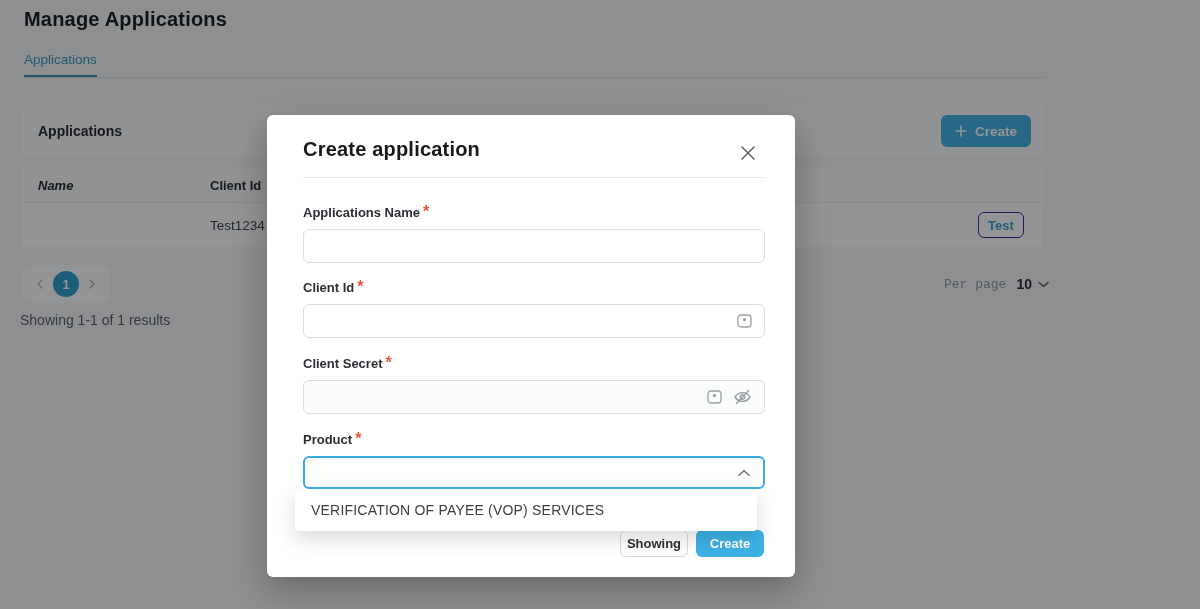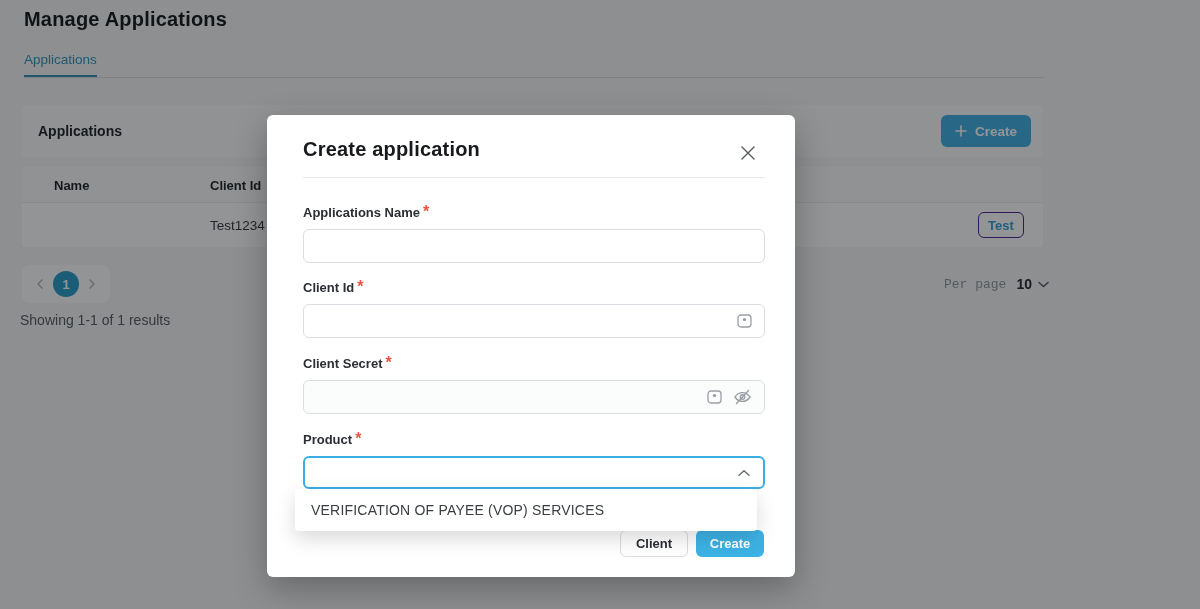--- a/index.html
+++ b/index.html
@@ -13,21 +13,21 @@
   .tab-underline { position:absolute; left:24px; top:75px; width:73px; height:3px; background:#2e8cb4; }
   .tab-divider { position:absolute; left:24px; top:77px; width:1020px; height:1px; background:#dcdfe2; }
 
   .toolbar-card { position:absolute; left:22px; top:105px; width:1021px; height:52px; background:#fcfcfd; border-radius:4px; }
   .toolbar-title { position:absolute; left:16px; top:0; height:52px; display:flex; align-items:center; font-size:14px; font-weight:700; color:#1b1e21; }
   .create-btn { position:absolute; right:12px; top:10px; width:90px; height:32px; background:#3cb0e3; border:none; border-radius:6px; color:#fff; font-size:13.5px; font-weight:600; display:flex; align-items:center; justify-content:center; gap:8px; cursor:pointer; font-family:inherit; }
 
   .table-card { position:absolute; left:22px; top:167px; width:1021px; height:80px; background:#fff; border-radius:4px; overflow:hidden; }
   .thead { position:absolute; left:0; top:0; width:100%; height:36px; background:#fafbfc; border-bottom:1px solid #eceef0; }
   .th { position:absolute; top:0; height:36px; display:flex; align-items:center; font-size:13px; font-weight:700; color:#1b1e21; }
-  .th-name { left:32px; } .th-client { left:188px; }
+  .th-name { left:16px;font-style:italic; } .th-client { left:188px; }
   .trow { position:absolute; left:0; top:37px; width:100%; height:43px; background:#fff; }
   .td { position:absolute; top:0; height:43px; display:flex; align-items:center; font-size:13.5px; color:#33373b; }
   .td-name { left:16px; } .td-client { left:188px; }
   .test-btn { position:absolute; right:19px; top:8px; width:46px; height:26px; background:#fff; border:1px solid #4c1d95; border-radius:6px; color:#2f9fd3; font-size:13px; font-weight:700; cursor:pointer; font-family:inherit; }
 
   .pager-card { position:absolute; left:22px; top:265px; width:88px; height:38px; background:#fff; border-radius:8px; display:flex; align-items:center; justify-content:center; gap:9px; }
   .pager-arrow { background:none; border:none; padding:0; display:flex; align-items:center; cursor:pointer; }
   .page-circle { width:26px; height:26px; border-radius:50%; background:#2699c7; color:#fff; font-size:13px; font-weight:600; border:none; display:flex; align-items:center; justify-content:center; cursor:pointer; font-family:inherit; }
   .showing { position:absolute; left:20px; top:312px; font-size:14px; color:#54585d; }
   .perpage { position:absolute; top:275px; left:944px; height:18px; display:flex; align-items:center; gap:10px; }
@@ -190,17 +190,17 @@
               <path d="M1 5.8 6 1.2l5 4.6" fill="none" stroke="#6a7075" stroke-width="1.5" stroke-linecap="round" stroke-linejoin="round"></path>
             </svg>
         </span>
       </div>
     </div>
 
     <div class="dropdown">
       <div class="dropdown-option">VERIFICATION OF PAYEE (VOP) SERVICES</div>
     </div>
 
-    <button class="cancel-btn">Client</button>
+    <button class="cancel-btn">Showing</button>
     <button class="create-submit-btn">Create</button>
   </div>
 
 </div>
 
 </body></html>

